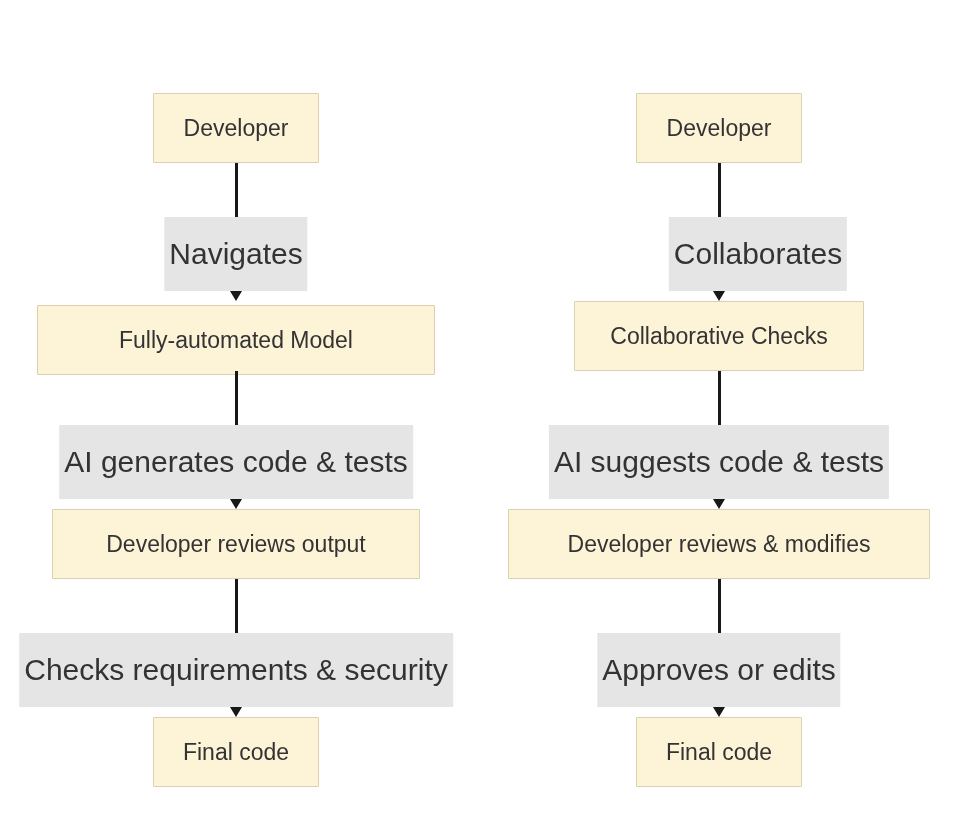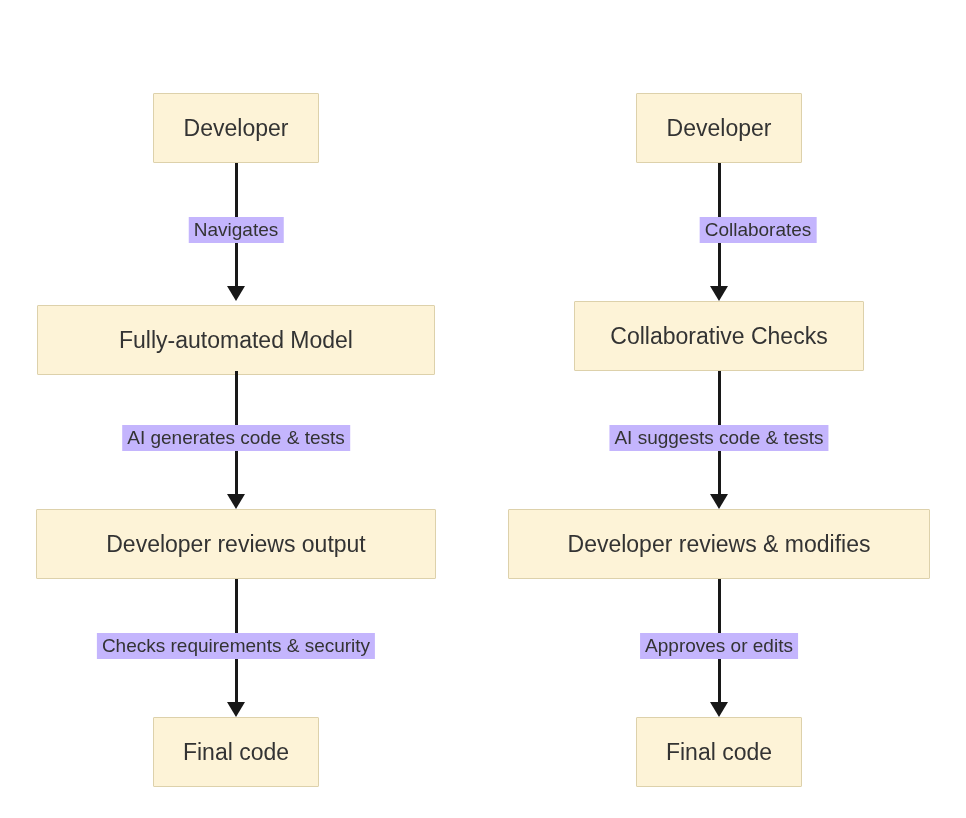--- a/index.html
+++ b/index.html
@@ -74,25 +74,25 @@
     height: 0;
     border-left: 9px solid transparent;
     border-right: 9px solid transparent;
     border-top: 15px solid #181818;
   }
 
   
   .edge-label {
     position: absolute;
     transform: translateX(-50%);
-    background: #c4b5fd;
+    background: #e5e5e5;
     color: #333333;
-    font-size: 19px;
+    font-size: 30px;
     line-height: 1.25;
-    padding: 1px 5px;
+    padding: 18px 5px;
     white-space: nowrap;
   }
 </style>
 </head>
 <body>
 
 <div id="diagram">
 
 
   <div class="node" style="left:236px; top:93px; width:166px; height:70px;">Developer</div>
@@ -106,21 +106,21 @@
 
   <div class="node" style="left:236px; top:305px; width:398px; height:70px;">Fully-automated Model</div>
 
   <div class="edge" style="left:236px; top:371px; width:20px; height:138px;">
     <div class="edge-line" style="height:123px;"></div>
     <div class="edge-arrowhead"></div>
   </div>
 
   <div class="edge-label" style="left:236px; top:425px;">AI generates code &amp; tests</div>
 
-  <div class="node" style="left:236px; top:509px; width:400px; height:70px;">Developer reviews output</div>
+  <div class="node" style="left:236px; top:509px; width:368px; height:70px;">Developer reviews output</div>
 
   <div class="edge" style="left:236px; top:579px; width:20px; height:138px;">
     <div class="edge-line" style="height:123px;"></div>
     <div class="edge-arrowhead"></div>
   </div>
 
   <div class="edge-label" style="left:236px; top:633px;">Checks requirements &amp; security</div>
 
   <div class="node" style="left:236px; top:717px; width:166px; height:70px;">Final code</div>
 

